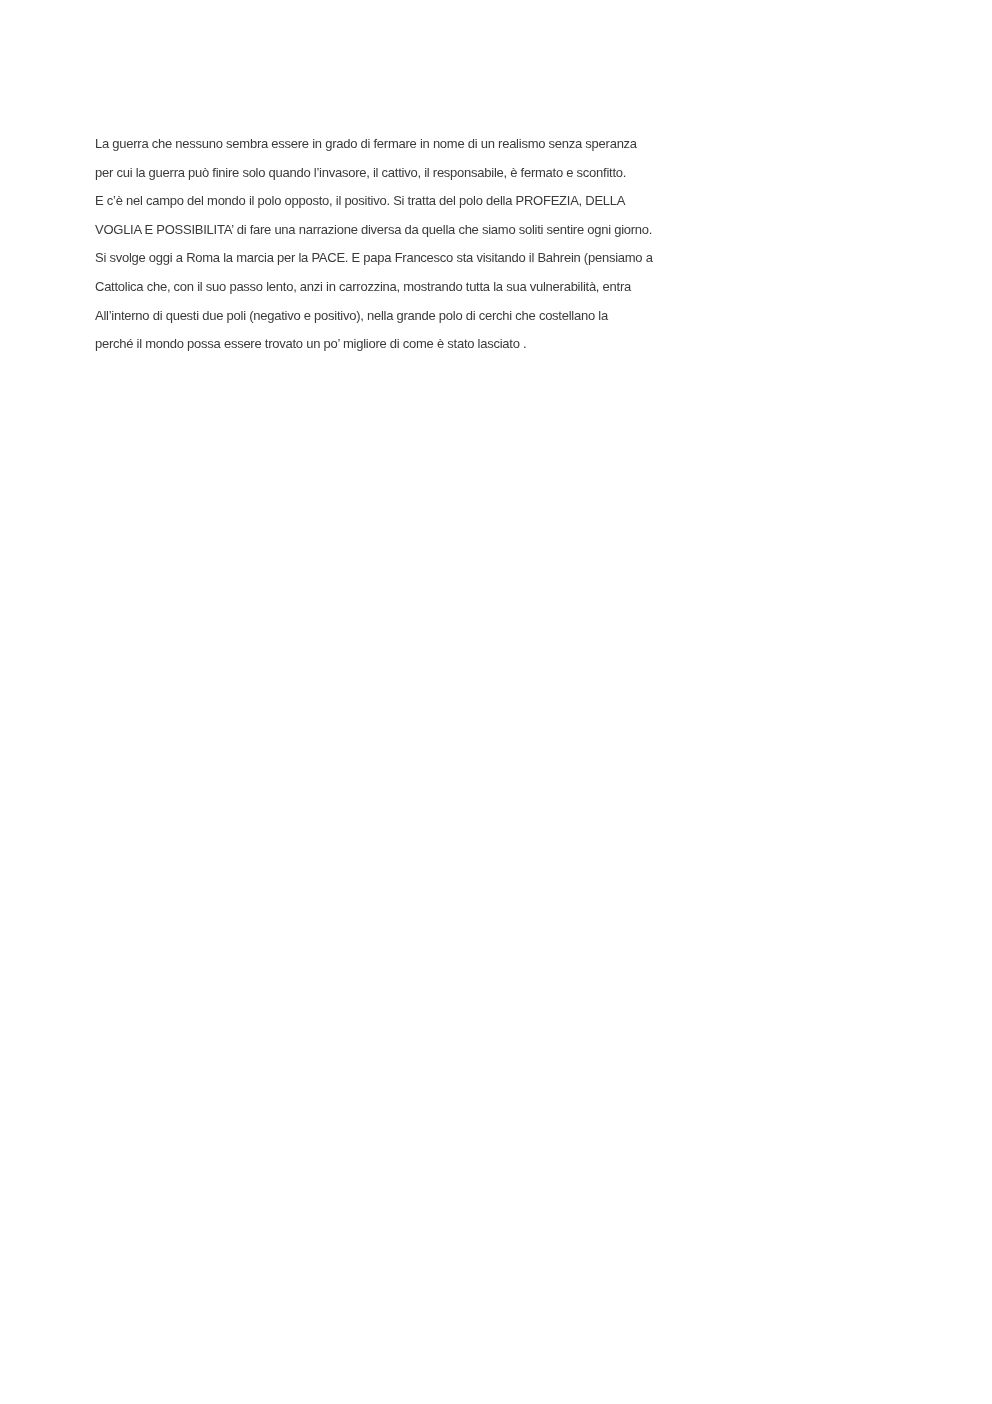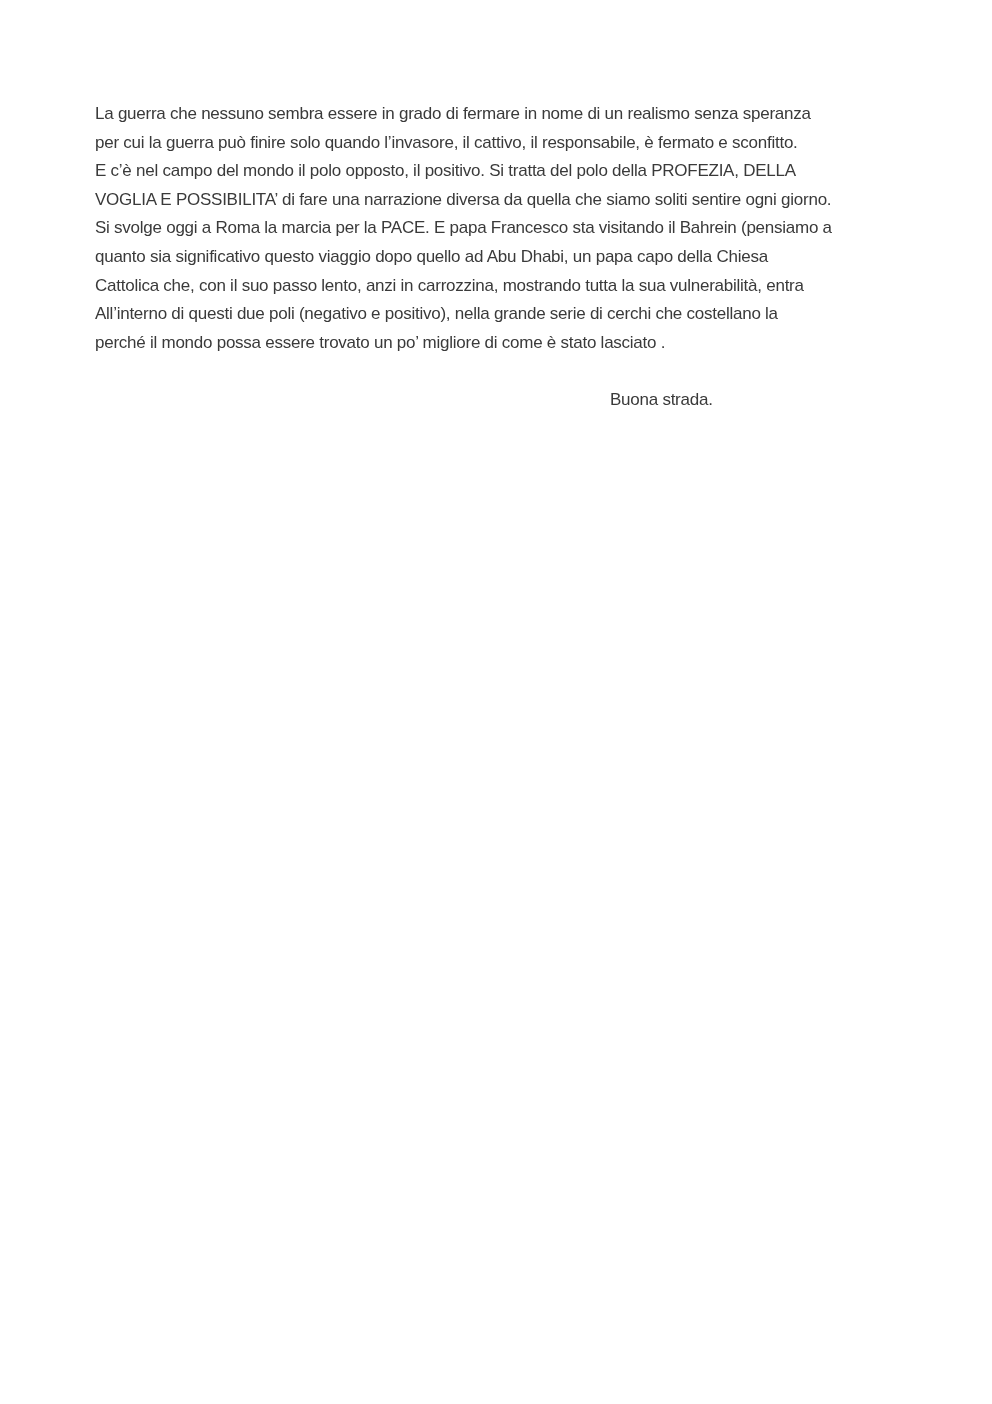--- a/index.html
+++ b/index.html
@@ -12,23 +12,23 @@
     width: 992px;
     height: 1404px;
     background: #ffffff;
     font-family: "Liberation Sans", "DejaVu Sans", sans-serif;
     color: #3a3a3a;
     overflow: hidden;
   }
   .text-block {
     position: absolute;
     left: 95px;
-    top: 100px;
+    top: 130px;
     width: 830px;
-    font-size: 17px;
+    font-size: 13px;
     line-height: 28.6px;
     letter-spacing: -0.25px;
   }
   .line {
     white-space: nowrap;
   }
   .closing-line {
     margin-top: 28.6px;
     padding-left: 515px;
     white-space: nowrap;
@@ -39,25 +39,23 @@
 
 <div class="page">
   <div class="text-block">
 
     <div>
       <div class="line">La guerra che nessuno sembra essere in grado di fermare in nome di un realismo senza speranza</div>
       <div class="line">per cui la guerra può finire solo quando l’invasore, il cattivo, il responsabile, è fermato e sconfitto.</div>
       <div class="line">E c’è nel campo del mondo il polo opposto, il positivo. Si tratta del polo della PROFEZIA, DELLA</div>
       <div class="line">VOGLIA E POSSIBILITA’ di fare una narrazione diversa da quella che siamo soliti sentire ogni giorno.</div>
       <div class="line">Si svolge oggi a Roma la marcia per la PACE. E papa Francesco sta visitando il Bahrein (pensiamo a</div>
-      <div class="line">quanto sia significativo questo viaggio dopo quello ad Abu Dhabi, un papa capo della Chiesa</div>
       <div class="line">Cattolica che, con il suo passo lento, anzi in carrozzina, mostrando tutta la sua vulnerabilità, entra</div>
     </div>
 
     <div>
-      <div class="line">All’interno di questi due poli (negativo e positivo), nella grande serie di cerchi che costellano la</div>
+      <div class="line">All’interno di questi due poli (negativo e positivo), nella grande polo di cerchi che costellano la</div>
       <div class="line">perché il mondo possa essere trovato un po’ migliore di come è stato lasciato .</div>
     </div>
 
-    <div class="closing-line">Buona strada.</div>
 
   </div>
 </div>
 
 </body></html>

